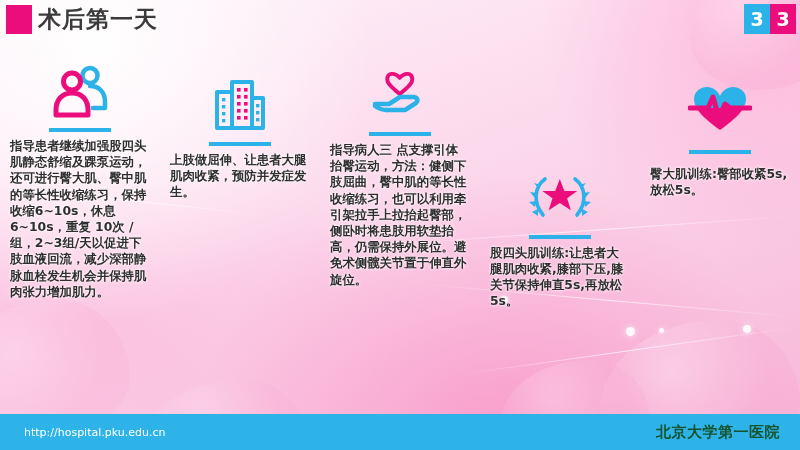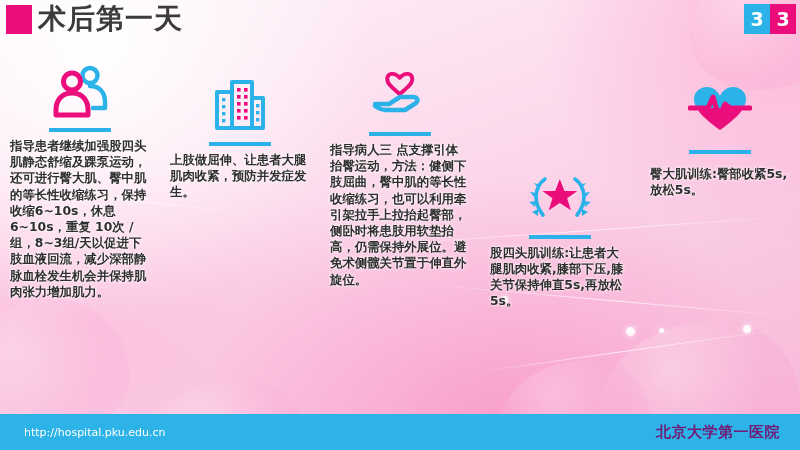--- a/index.html
+++ b/index.html
@@ -29,21 +29,21 @@
     background:linear-gradient(90deg, rgba(255,255,255,0.0), rgba(255,255,255,0.75), rgba(255,255,255,0.0));
     height:1px;
   }
   .dot{border-radius:50%;background:rgba(255,255,255,0.92);box-shadow:0 0 6px rgba(255,255,255,0.8);}
 
   
   #header{position:absolute;left:0;top:0;width:800px;height:44px;}
   #title-accent{position:absolute;left:6px;top:5px;width:26px;height:29px;background:#ec0d7c;}
   #title-text{
     position:absolute;left:38px;top:4px;height:30px;line-height:30px;
-    font-size:28px;font-weight:bold;color:#3b3b3b;letter-spacing:1px;
+    font-size:23px;font-weight:bold;color:#3b3b3b;letter-spacing:1px;
     font-family:"DejaVu Sans","Liberation Sans",sans-serif;
   }
   #pager{position:absolute;right:4px;top:4px;display:flex;}
   .pagebox{
     width:26px;height:30px;display:flex;align-items:center;justify-content:center;
     color:#ffffff;font-size:19px;font-weight:bold;font-family:"DejaVu Sans","Liberation Sans",sans-serif;
   }
   .pagebox.cyan{background:#2bb2e8;}
   .pagebox.magenta{background:#ec0d7c;}
 
@@ -71,21 +71,21 @@
   
   #footer{
     position:absolute;left:0;bottom:0;width:800px;height:36px;background:#2eb3e9;
     display:flex;align-items:center;justify-content:space-between;
   }
   #footer-url{
     margin-left:24px;color:#ffffff;font-size:11px;
     font-family:"DejaVu Sans","Liberation Sans",sans-serif;
   }
   #footer-org{
-    margin-right:20px;color:#701a75;font-size:15px;font-weight:bold;
+    margin-right:20px;color:#14532d;font-size:15px;font-weight:bold;
     font-family:Liberation Sans, sans-serif;letter-spacing:0.5px;
   }
 </style>
 </head>
 <body>
 
 <div id="slide">
 
   <div class="deco petal" style="left:690px;top:-40px;width:150px;height:130px;opacity:.55;"></div>
   <div class="deco petal" style="left:600px;top:320px;width:200px;height:150px;opacity:.6;"></div>
@@ -117,21 +117,21 @@
         <svg width="62" height="56" viewBox="0 0 62 56" aria-hidden="true">
           <g fill="none" stroke-linecap="round" stroke-linejoin="round">
             <path d="M41 6 a7.5 7.5 0 1 1 0 15 a7.5 7.5 0 1 1 0 -15" stroke="#2bb2e8" stroke-width="4.5"></path>
             <path d="M41 24 c10 0 15 7 15 16 l0 6 l-12 0" stroke="#2bb2e8" stroke-width="4.5"></path>
             <path d="M23 11 a8.5 8.5 0 1 1 0 17 a8.5 8.5 0 1 1 0 -17" stroke="#ec0d7c" stroke-width="5"></path>
             <path d="M23 31 c-11 0 -16 8 -16 17 l0 5 l32 0 l0 -5 c0 -9 -5 -17 -16 -17 z" stroke="#ec0d7c" stroke-width="5"></path>
           </g>
         </svg>
       </div>
       <div class="rule"></div>
-      <div class="col-text">指导患者继续加强股四头肌静态舒缩及踝泵运动，还可进行臀大肌、臀中肌的等长性收缩练习，保持收缩6~10s，休息6~10s，重复 10次 /组，8~3组/天以促进下肢血液回流，减少深部静脉血栓发生机会并保持肌肉张力增加肌力。</div>
+      <div class="col-text">指导患者继续加强股四头肌静态舒缩及踝泵运动，还可进行臀大肌、臀中肌的等长性收缩练习，保持收缩6~10s，休息6~10s，重复 10次 /组，2~3组/天以促进下肢血液回流，减少深部静脉血栓发生机会并保持肌肉张力增加肌力。</div>
     </div>
 
     <div class="col" id="col2">
       <div class="icon-wrap">
         <svg width="62" height="56" viewBox="0 0 62 56" aria-hidden="true">
           <g fill="none" stroke="#2bb2e8" stroke-width="4" stroke-linejoin="round">
             <rect x="8" y="16" width="15" height="36"></rect>
             <rect x="23" y="6" width="20" height="46"></rect>
             <rect x="43" y="22" width="11" height="30"></rect>
           </g>

